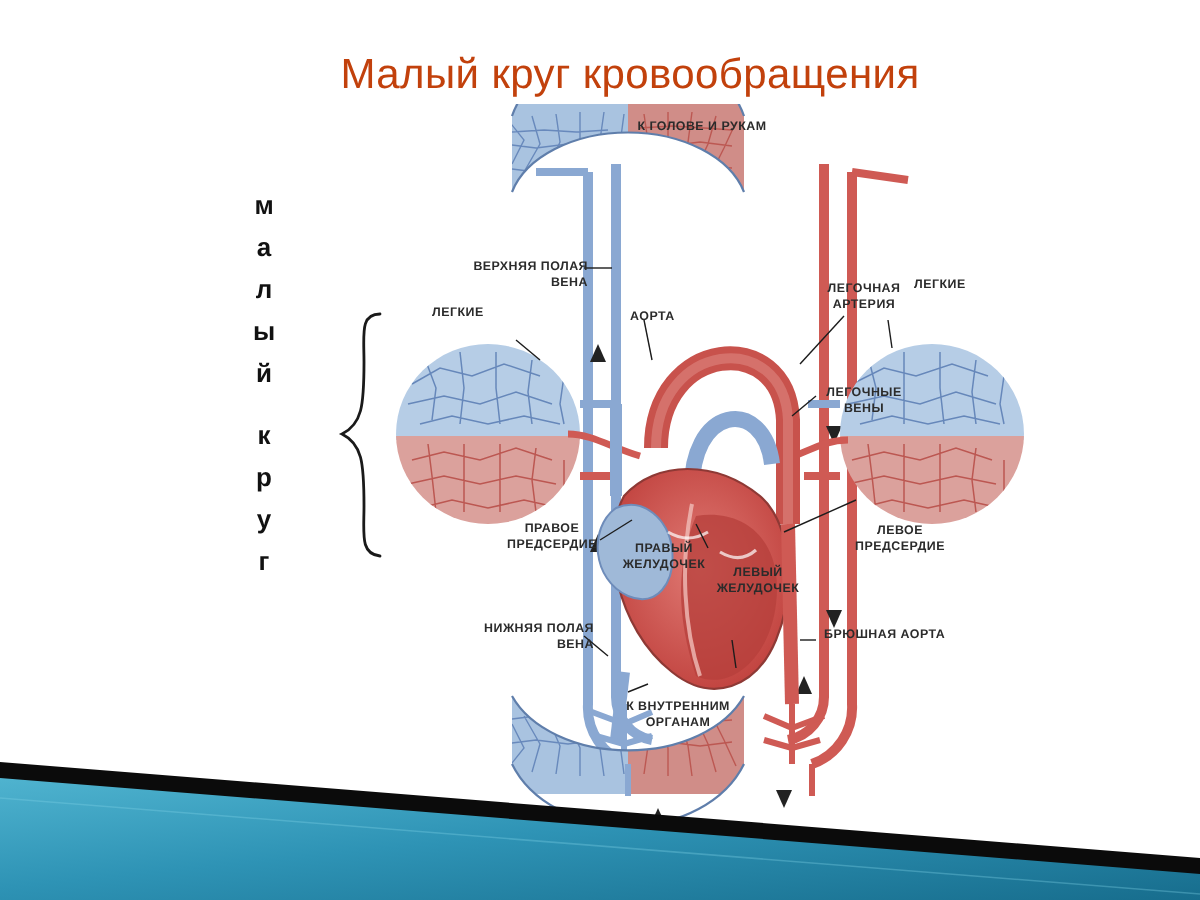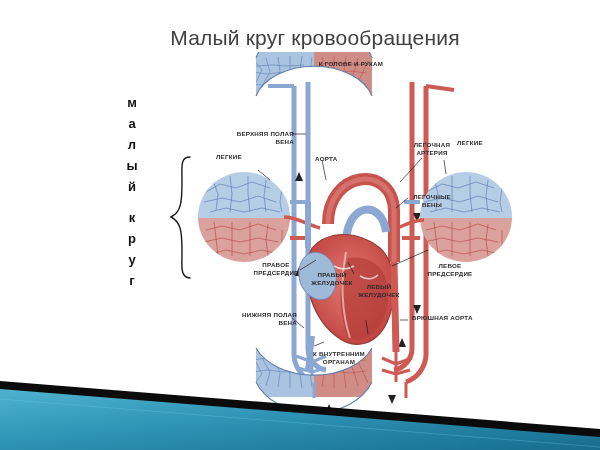--- a/index.html
+++ b/index.html
@@ -9,21 +9,21 @@
     font-family:"Liberation Sans","DejaVu Sans",sans-serif;
   }
   #slide{position:absolute;inset:0;width:600px;height:450px;overflow:hidden;}
 
   
   .deco{position:absolute;left:0;bottom:0;width:600px;height:95px;}
 
   
   .title{
     position:absolute;left:150px;top:26px;width:330px;
-    text-align:center;font-size:21px;color:#404040;
+    text-align:center;font-size:21px;color:#c2410c;
     letter-spacing:0.2px;white-space:nowrap;
   }
 
   
   .vcap{
     position:absolute;left:112px;top:92px;width:40px;
     text-align:center;font-size:13px;font-weight:bold;color:#111;
     line-height:21px;
   }
   .vcap .gap{display:block;height:10px;}

